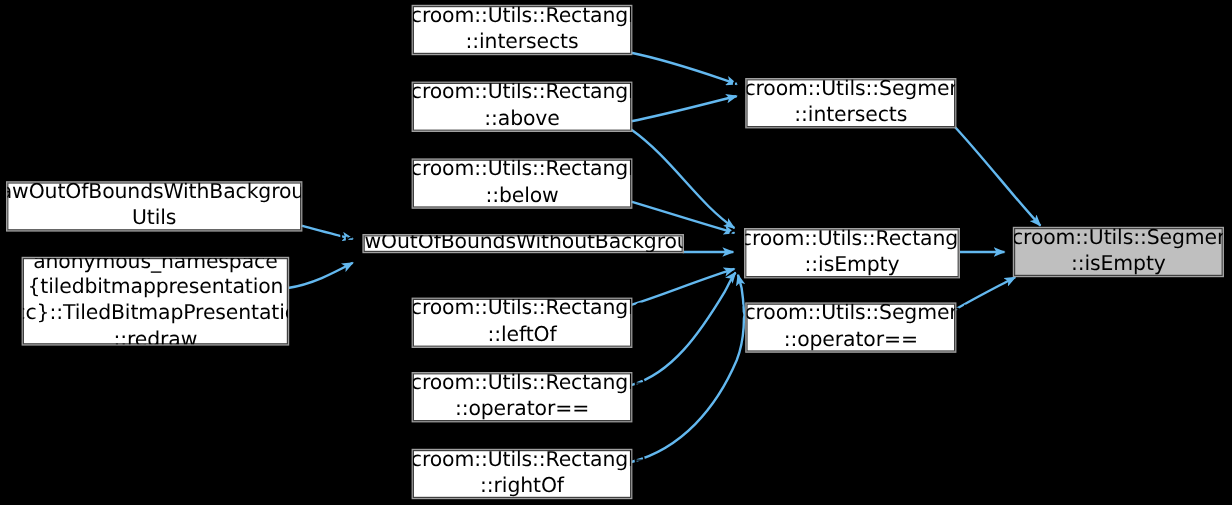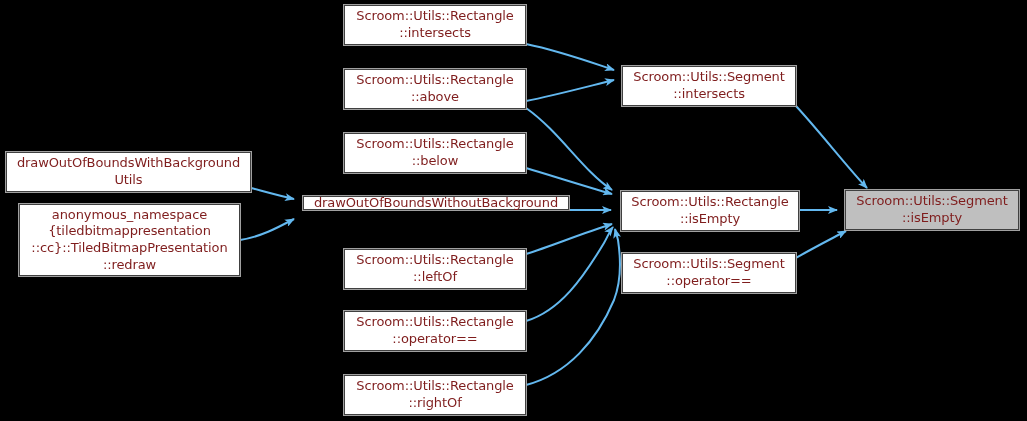--- a/index.html
+++ b/index.html
@@ -25,22 +25,22 @@
   .node {
     position: absolute;
     box-sizing: border-box;
     background: #ffffff;
     border: 1px solid #404040;
     outline: 1px solid #a0a0a0;
     display: flex;
     align-items: center;
     justify-content: center;
     text-align: center;
-    color: #7f1d1d;
-    font-size: 13px;
+    color: #000000;
+    font-size: 17px;
     line-height: 1.28;
     letter-spacing: -0.1px;
     white-space: pre-line;
     padding: 0 3px;
     z-index: 5;
   }
   .node.highlight {
     background: #bfbfbf;
   }
 </style>
@@ -73,21 +73,21 @@
   <div id="node-layer">
       <div class="node" style="left: 344px; top: 5px; width: 182px; height: 40px;">Scroom::Utils::Rectangle
 ::intersects</div>
       <div class="node" style="left: 344px; top: 69px; width: 182px; height: 40px;">Scroom::Utils::Rectangle
 ::above</div>
       <div class="node" style="left: 344px; top: 133px; width: 182px; height: 40px;">Scroom::Utils::Rectangle
 ::below</div>
       <div class="node" style="left: 6px; top: 152px; width: 245px; height: 40px;">drawOutOfBoundsWithBackground
 Utils</div>
       <div class="node" style="left: 303px; top: 196px; width: 266px; height: 14px;">drawOutOfBoundsWithoutBackground</div>
-      <div class="node" style="left: 19px; top: 204px; width: 221px; height: 72px;">anonymous_namespace
+      <div class="node" style="left: 19px; top: 215px; width: 221px; height: 72px;">anonymous_namespace
 {tiledbitmappresentation
 ::cc}::TiledBitmapPresentation
 ::redraw</div>
       <div class="node" style="left: 344px; top: 249px; width: 182px; height: 40px;">Scroom::Utils::Rectangle
 ::leftOf</div>
       <div class="node" style="left: 344px; top: 311px; width: 182px; height: 40px;">Scroom::Utils::Rectangle
 ::operator==</div>
       <div class="node" style="left: 344px; top: 375px; width: 182px; height: 40px;">Scroom::Utils::Rectangle
 ::rightOf</div>
       <div class="node" style="left: 622px; top: 66px; width: 174px; height: 40px;">Scroom::Utils::Segment

